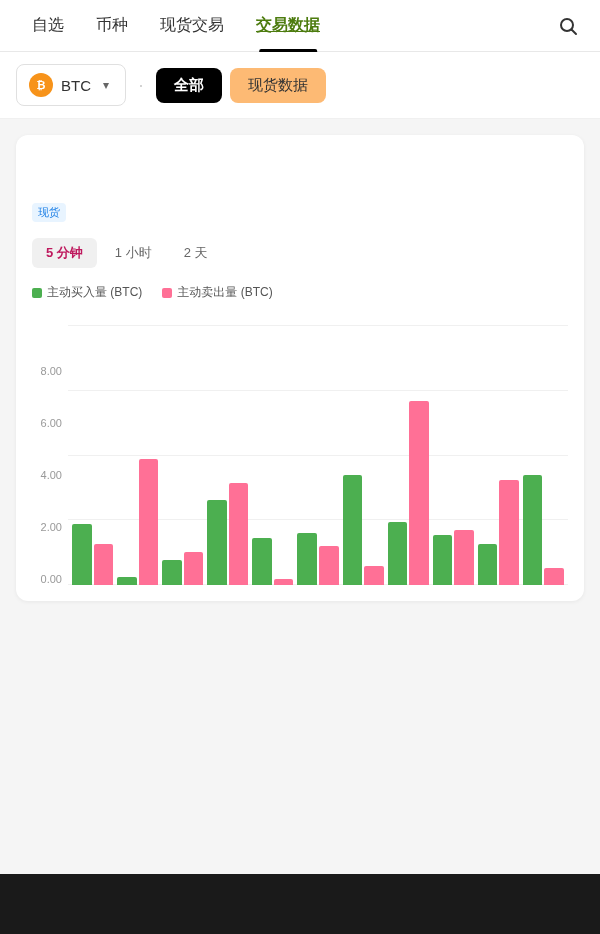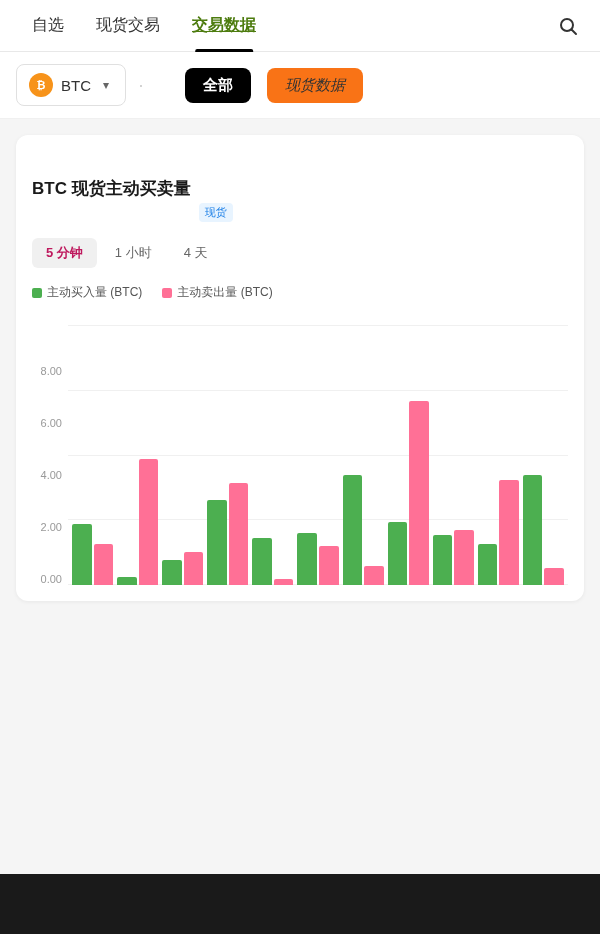--- a/index.html
+++ b/index.html
@@ -97,39 +97,37 @@
       font-size: 12px;
       color: #666;
       margin-left: 4px;
     }
     .divider-dot {
       color: #ccc;
       font-size: 18px;
     }
     .tab-group {
       display: flex;
-      gap: 16px;
-      margin-left: 29px;
+      gap: 8px;
     }
     .tab-btn {
       padding: 8px 18px;
       border-radius: 8px;
       font-size: 15px;
       cursor: pointer;
       border: none;
     }
     .tab-btn.active {
       background: #000;
       color: #fff;
       font-weight: 600;
     }
     .tab-btn.inactive {
-      background: #f97316;
+      background: #fdba74;
       color: #333;
-      font-style: italic;
     }
 
     
     .main-content {
       padding: 16px;
     }
     .card {
       background: #fff;
       border-radius: 12px;
       padding: 20px 16px 16px;
@@ -288,20 +286,21 @@
       width: 600px;
       height: 60px;
       background: #1a1a1a;
     }
   </style>
 </head>
 <body>
 
 <nav class="top-nav">
   <div class="nav-item">自选</div>
+  <div class="nav-item">币种</div>
   <div class="nav-item">现货交易</div>
   <div class="nav-item active">交易数据</div>
   <div class="nav-spacer"></div>
   <div class="search-icon-wrap">
     <svg width="20" height="20" viewBox="0 0 20 20" fill="none">
       <circle cx="9" cy="9" r="6" stroke="#333" stroke-width="2"></circle>
       <line x1="13.5" y1="13.5" x2="18" y2="18" stroke="#333" stroke-width="2" stroke-linecap="round"></line>
     </svg>
   </div>
 </nav>
@@ -318,28 +317,27 @@
   <div class="tab-group">
     <button class="tab-btn active">全部</button>
     <button class="tab-btn inactive">现货数据</button>
   </div>
 </div>
 
 <div class="main-content">
   <div class="card">
 
     <div class="card-header">
-      <span class="card-title">BTC 现货主动买卖量</span>
       <span class="spot-badge">现货</span>
     </div>
 
     <div class="time-tabs">
       <button class="time-tab active">5 分钟</button>
       <button class="time-tab">1 小时</button>
-      <button class="time-tab">4 天</button>
+      <button class="time-tab">2 天</button>
     </div>
 
     <div class="legend">
       <div class="legend-item">
         <div class="legend-dot" style="background:#4caf50;"></div>
         <span>主动买入量 (BTC)</span>
       </div>
       <div class="legend-item">
         <div class="legend-dot" style="background:#ff7096;"></div>
         <span>主动卖出量 (BTC)</span>

